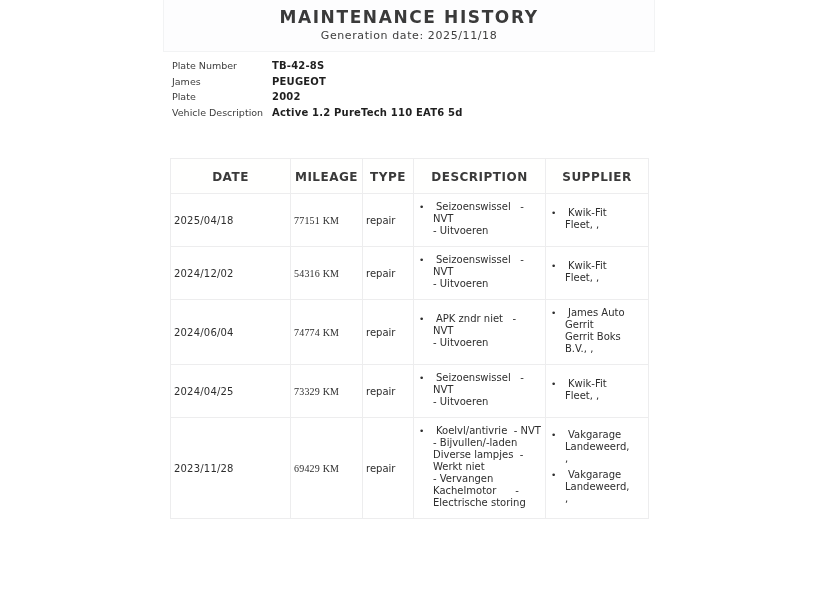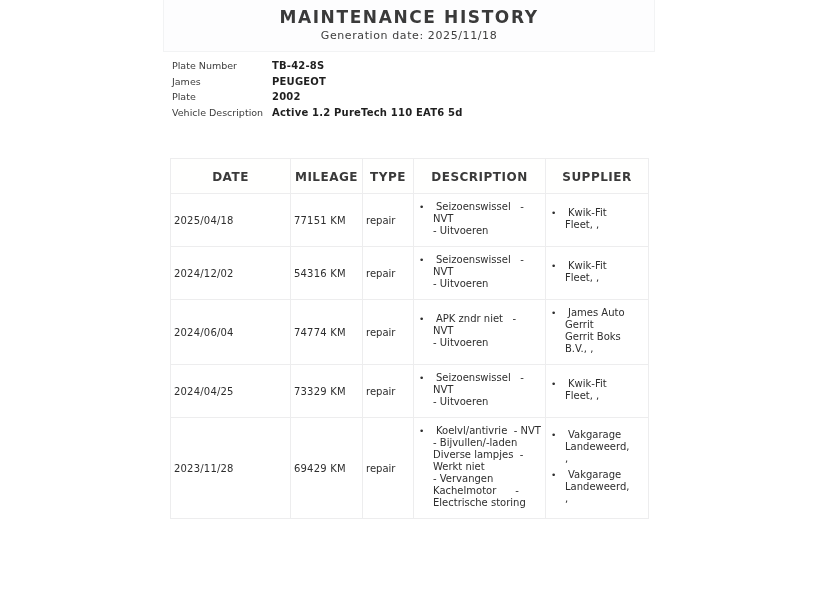--- a/index.html
+++ b/index.html
@@ -34,21 +34,21 @@
   table.history th {
     font-size:12px; font-weight:bold; letter-spacing:0.5px; color:#3a3a3a;
     text-align:center; padding:11px 2px 9px; border:1px solid #ededee;
     background:#fffffe;
   }
   table.history td {
     border:1px solid #ededee; vertical-align:middle;
     font-size:10px; color:#2e2e2e; padding:5px 3px;
   }
   td.c-date   { padding-left:9px; letter-spacing:0.2px; }
-  td.c-mileage{ padding-left:5px; letter-spacing:0.2px; }
+  td.c-mileage{ padding-left:5px; letter-spacing:0.2px;font-family:Liberation Serif, serif; }
   td.c-type   { padding-left:6px; }
   td.c-desc, td.c-supplier { font-size:9.5px; line-height:12px; padding:4px 2px 4px 7px; }
   .bullet-item { display:flex; margin:2px 0 4px 0; }
   .bullet { flex:none; width:14px; padding-left:2px; font-size:9px; line-height:12px; color:#2e2e2e; }
   .bullet-lines { flex:1; min-width:0; }
   .bullet-lines .line { white-space:pre; }
   .bullet-lines .line:first-child { padding-left:3px; }
 </style>
 </head>
 <body>

